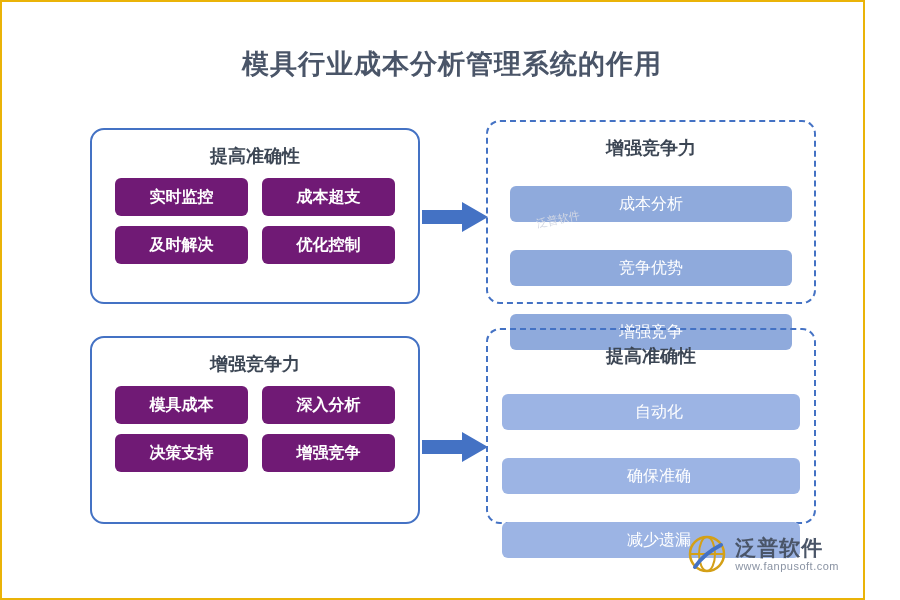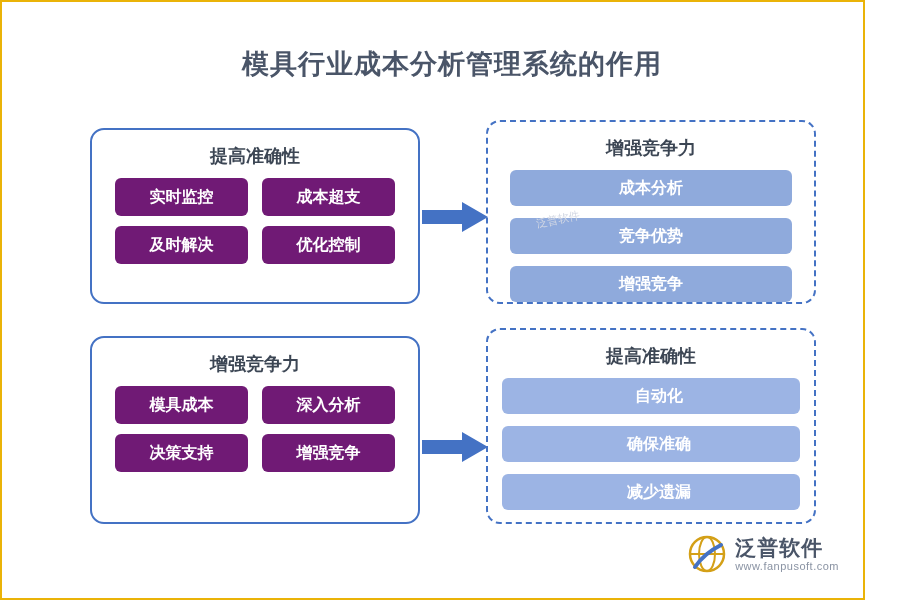--- a/index.html
+++ b/index.html
@@ -84,21 +84,22 @@
   }
   .bar {
     width: 100%;
     height: 36px;
     line-height: 36px;
     text-align: center;
     border-radius: 6px;
     background: #8faadc;
     color: #ffffff;
     font-size: 16px;
-    font-weight: bold;
+    font-weight: normal;
+    margin-top: 16px;
   }
   .bar.light {
     background: #9cb4e4;
     color: #ffffff;
     padding-left: 16px;
   }
 
   
   #panel-opt   { left: 88px;  top: 126px; width: 330px; height: 176px; }
   #panel-comp  { left: 484px; top: 118px; width: 330px; height: 184px; }

